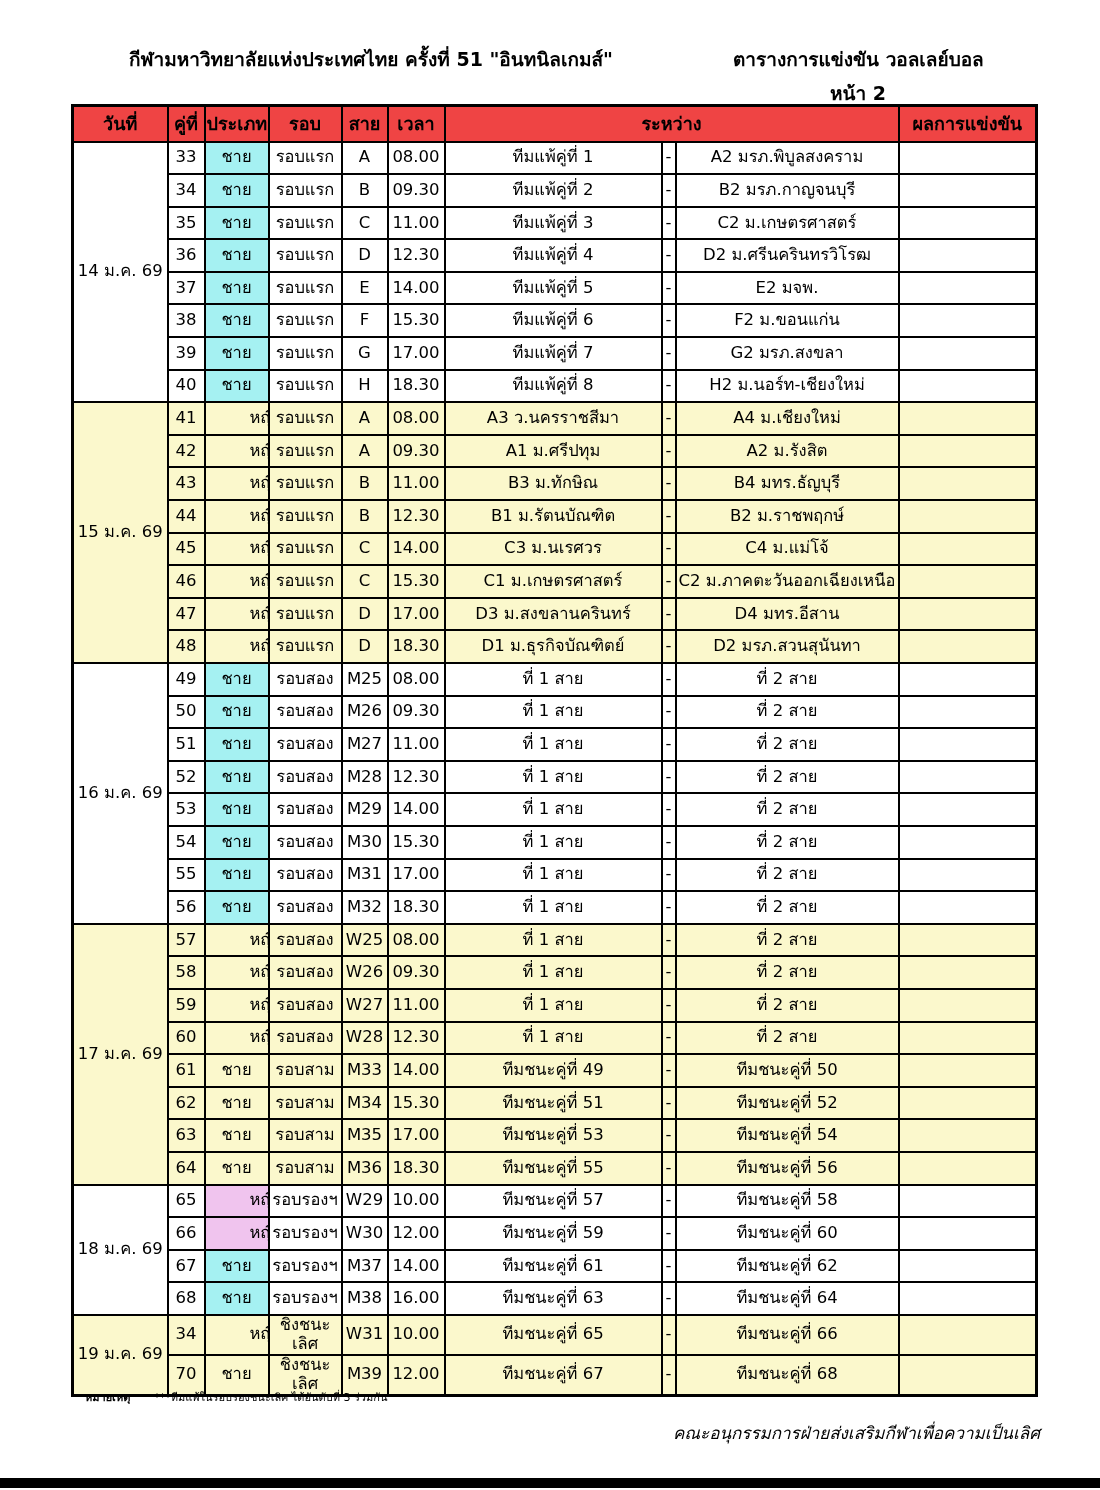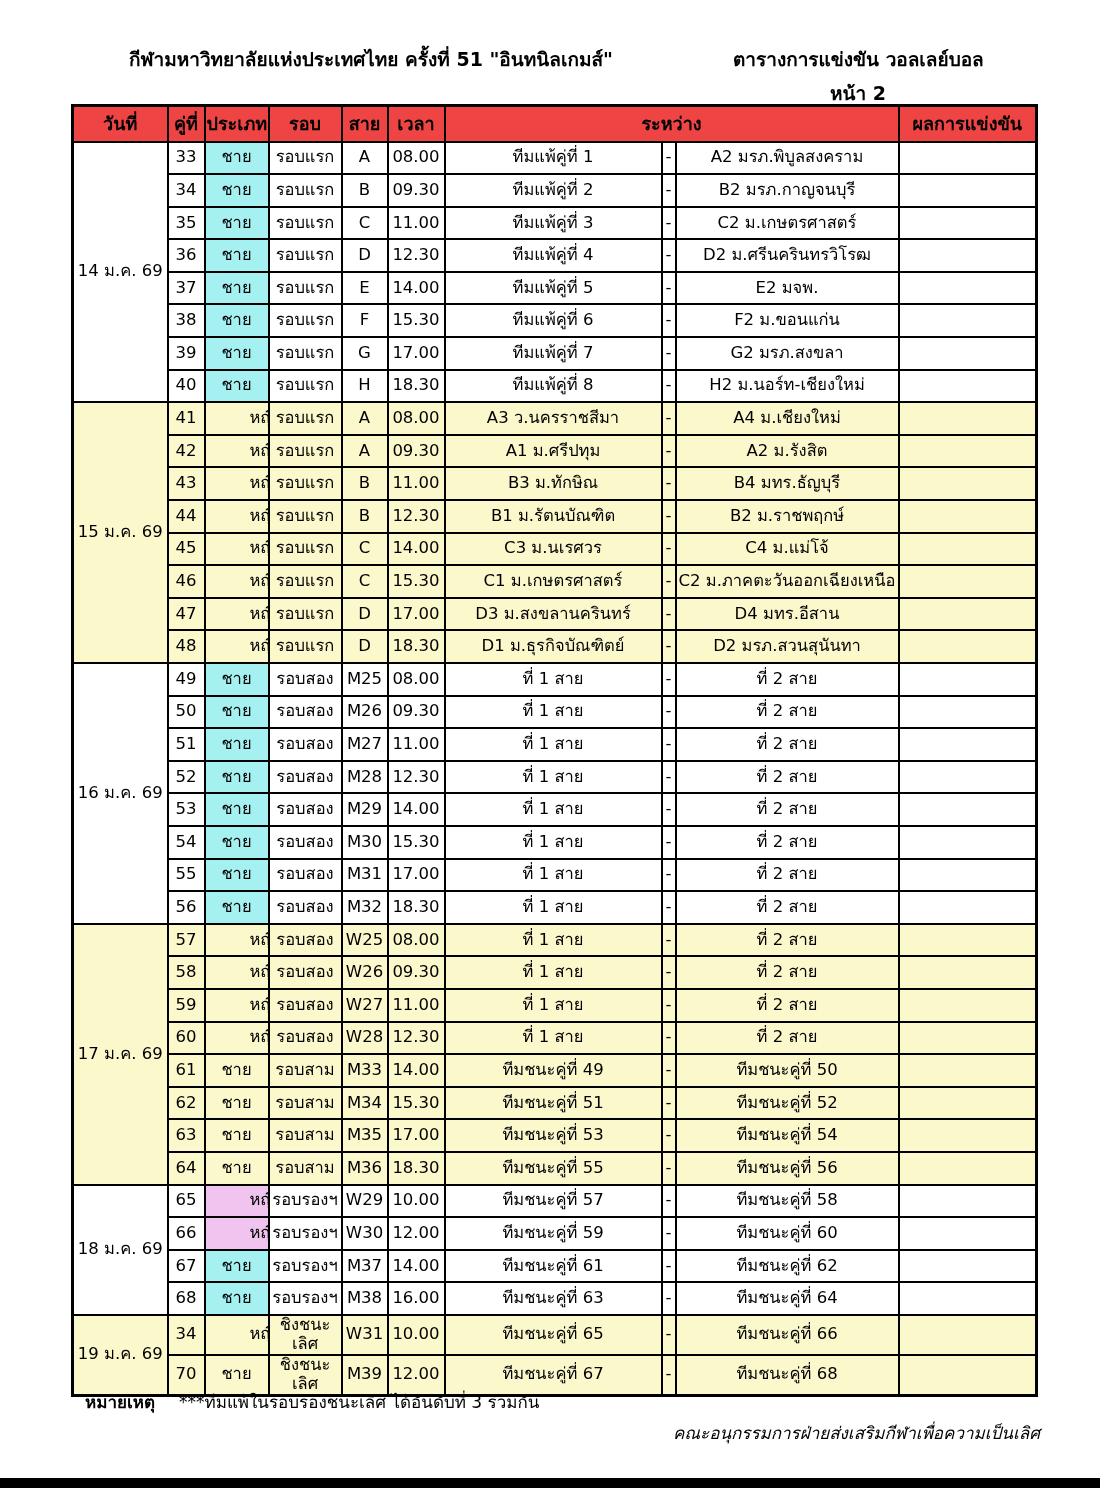--- a/index.html
+++ b/index.html
@@ -39,21 +39,21 @@
     font-size: 16.5px;
     line-height: 1.15;
     background: #ffffff;
   }
   .sched tbody tr.yellow td { background: #fbf8cc; }
   .sched tbody td.male   { background: #a5f1f2; margin-top: 36px; }
   .sched tbody td.female { background: #f0c4ee; padding-left: 44px; }
   .sched tbody td.date   { font-size: 16.5px; }
   .sched tbody td.sep    { font-size: 16.5px; }
 
-  .note { position: absolute; left: 85px; top: 1388px; font-size: 17px; white-space: nowrap; }
+  .note { position: absolute; left: 85px; top: 1388px; font-size: 11px; white-space: nowrap; }
   .note .note-label { font-weight: bold; margin-right: 24px; }
   .footer-right { position: absolute; right: 60px; top: 1419px; font-size: 17px; white-space: nowrap; font-style: italic; }
   .bottom-bar { position: absolute; left: 0; top: 1478px; width: 1100px; height: 10px; background: #000; }
 </style>
 </head>
 <body>
 
 <div class="hdr-left">กีฬามหาวิทยาลัยแห่งประเทศไทย ครั้งที่ 51 "อินทนิลเกมส์"</div>
 <div class="hdr-right">ตารางการแข่งขัน  วอลเลย์บอล</div>
 <div class="page-num">หน้า  2</div>

